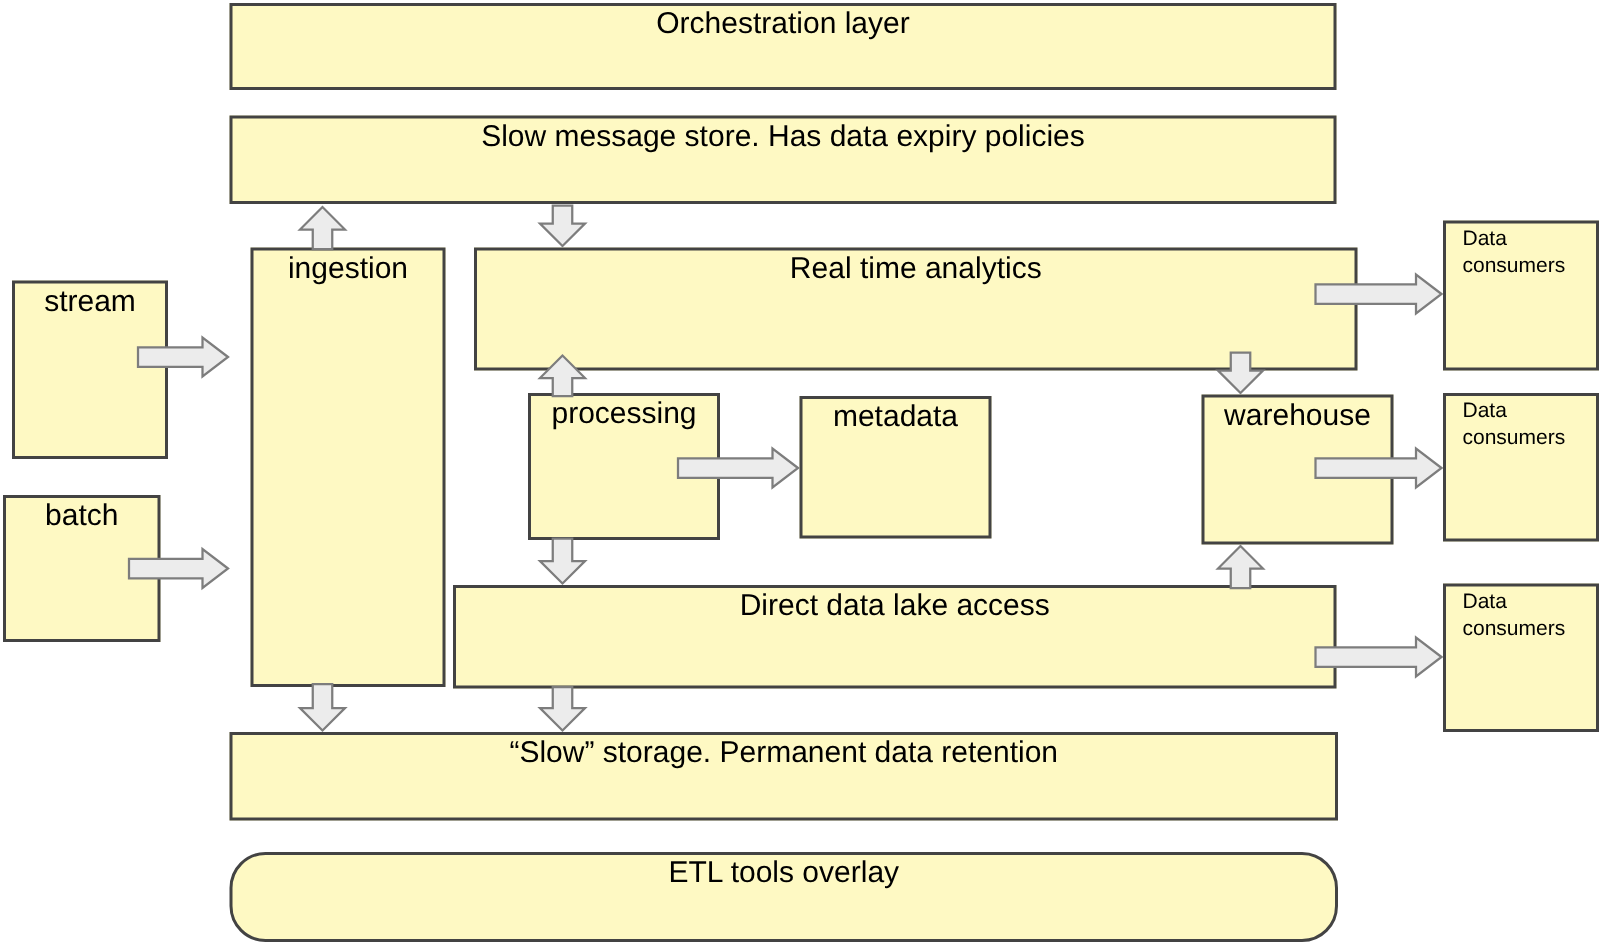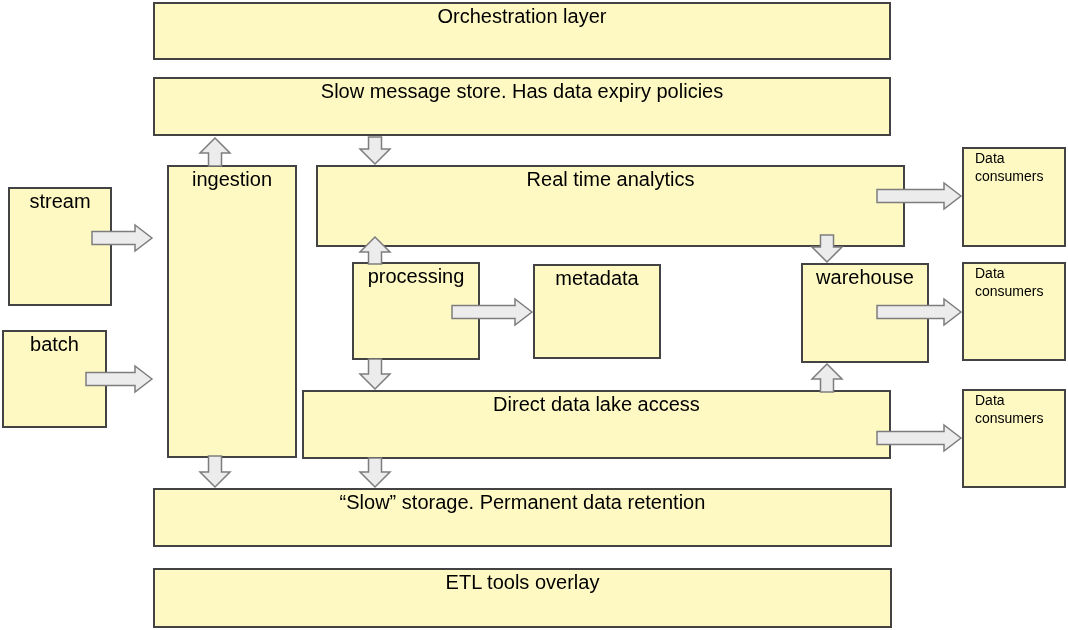--- a/index.html
+++ b/index.html
@@ -37,21 +37,21 @@
   .n-fast-store    { left: 153px; top: 77px;  width: 738px; height: 59px; }
   .n-stream        { left: 8px;   top: 187px; width: 104px; height: 119px; }
   .n-batch         { left: 2px;   top: 330px; width: 105px; height: 98px; }
   .n-ingestion     { left: 167px; top: 165px; width: 130px; height: 293px; }
   .n-real-time     { left: 316px; top: 165px; width: 589px; height: 82px; }
   .n-processing    { left: 320px; top: 262px; width: 128px; height: 98px; margin-left: 32px; }
   .n-metadata      { left: 533px; top: 264px; width: 128px; height: 95px; }
   .n-warehouse     { left: 764px; top: 263px; width: 128px; height: 100px; margin-left: 37px; }
   .n-direct-lake   { left: 302px; top: 390px; width: 589px; height: 69px; }
   .n-slow-storage  { left: 153px; top: 488px; width: 739px; height: 59px; }
-  .n-etl           { left: 153px; top: 568px; width: 739px; height: 60px; }
+  .n-etl           { left: 153px; top: 568px; width: 739px; height: 60px; border-radius: 24px; }
   .n-consumer1     { left: 962px; top: 147px; width: 104px; height: 100px; }
   .n-consumer2     { left: 962px; top: 262px; width: 104px; height: 99px; }
   .n-consumer3     { left: 962px; top: 389px; width: 104px; height: 99px; }
   .arrows {
     position: absolute;
     left: 0; top: 0;
     width: 1068px; height: 630px;
     z-index: 5;
     pointer-events: none;
   }

